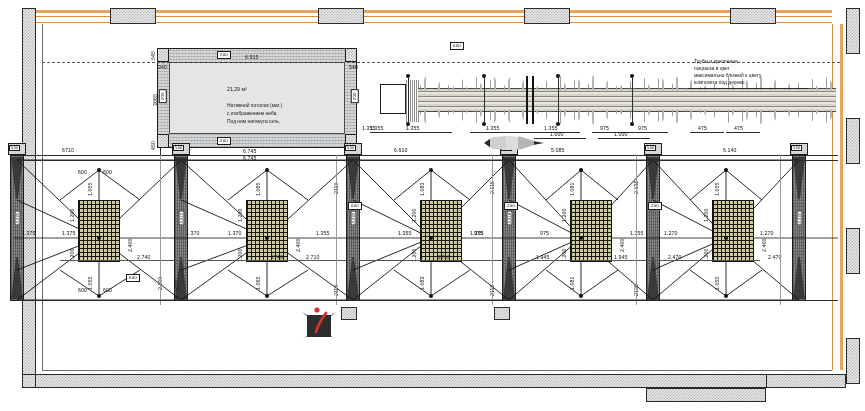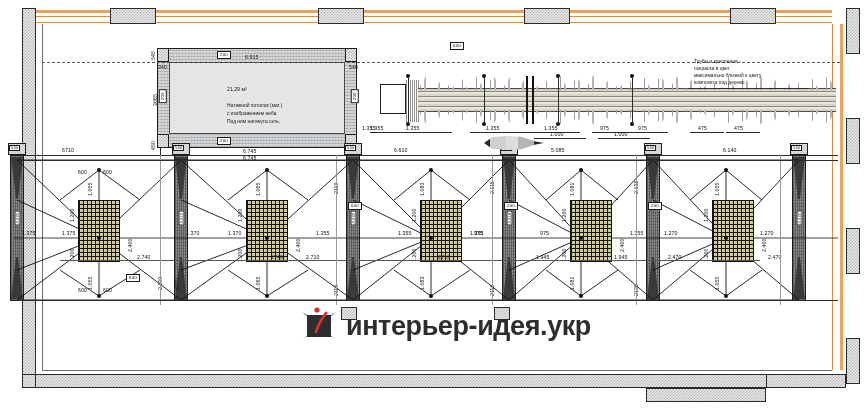--- a/index.html
+++ b/index.html
@@ -425,18 +425,17 @@
   <div id="wm">
     <div class="mark">
       <svg width="42" height="40" viewBox="0 0 42 40">
         <path d="M3 6 L8 3 L34 3 L39 6 L39 10 L34 8 L8 8 L3 10 Z" fill="#2d2d2d" opacity="0"></path>
         <path d="M4 6 L9 10 L9 30 L4 34 L8 31 L34 31 L38 34 L33 30 L33 10 L38 6 L33 9 L9 9 Z" fill="#2d2d2d"></path>
         <path d="M13 9 L13 24 Q13 29 19 29 Q25 29 25 23 L25 9" stroke="#2d2d2d" stroke-width="2.4" fill="none"></path>
         <path d="M18 26 Q20 18 28 7" stroke="#d6312e" stroke-width="2.8" fill="none" stroke-linecap="round"></path>
         <circle cx="19" cy="4" r="2.6" fill="#d6312e"></circle>
       </svg>
     </div>
-    <div class="wmtext">интерьер-идея.укр</div>
   </div>
   <div class="tinybox hatch-gray" style="left:341px;top:307px;"></div>
   <div class="tinybox hatch-gray" style="left:494px;top:307px;"></div>
 
 </div>
 
 </body></html>

